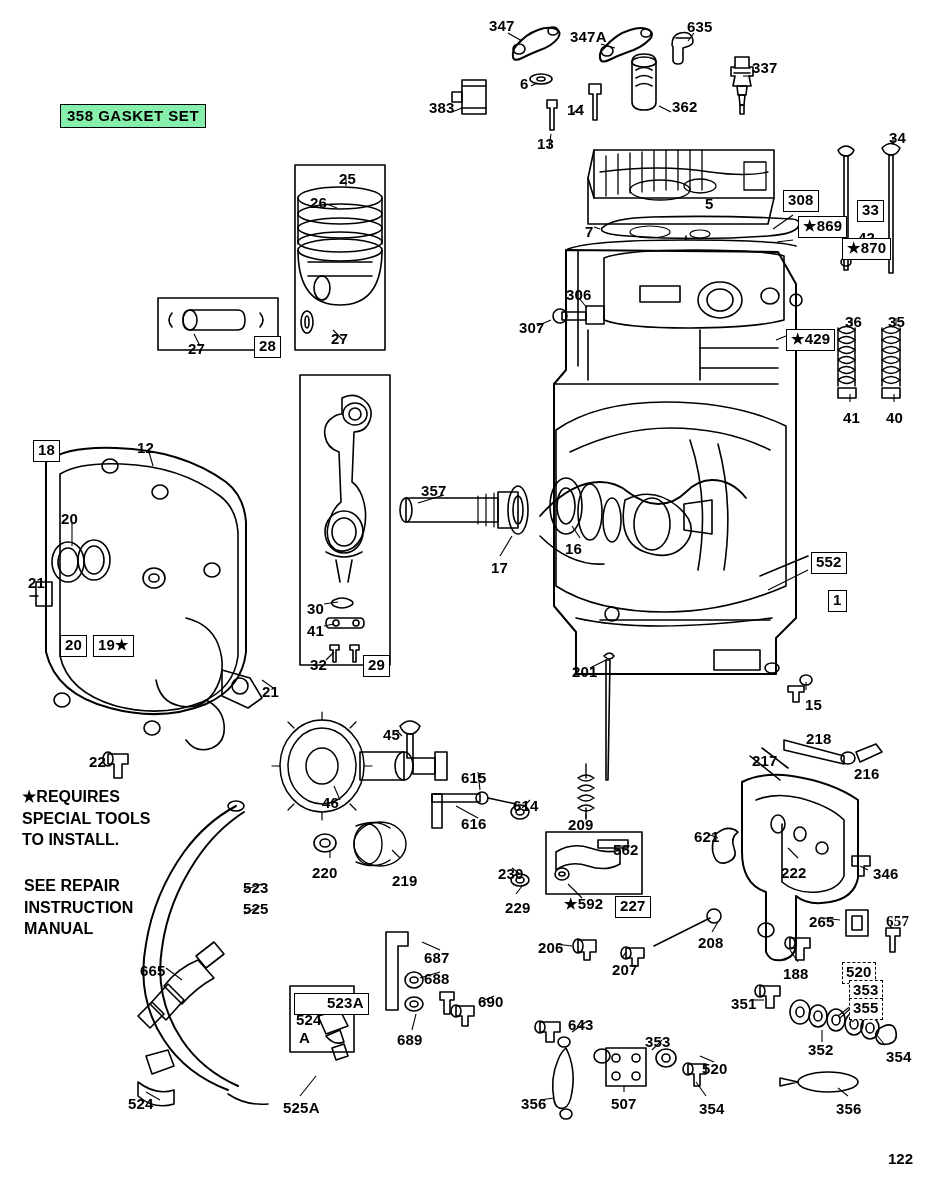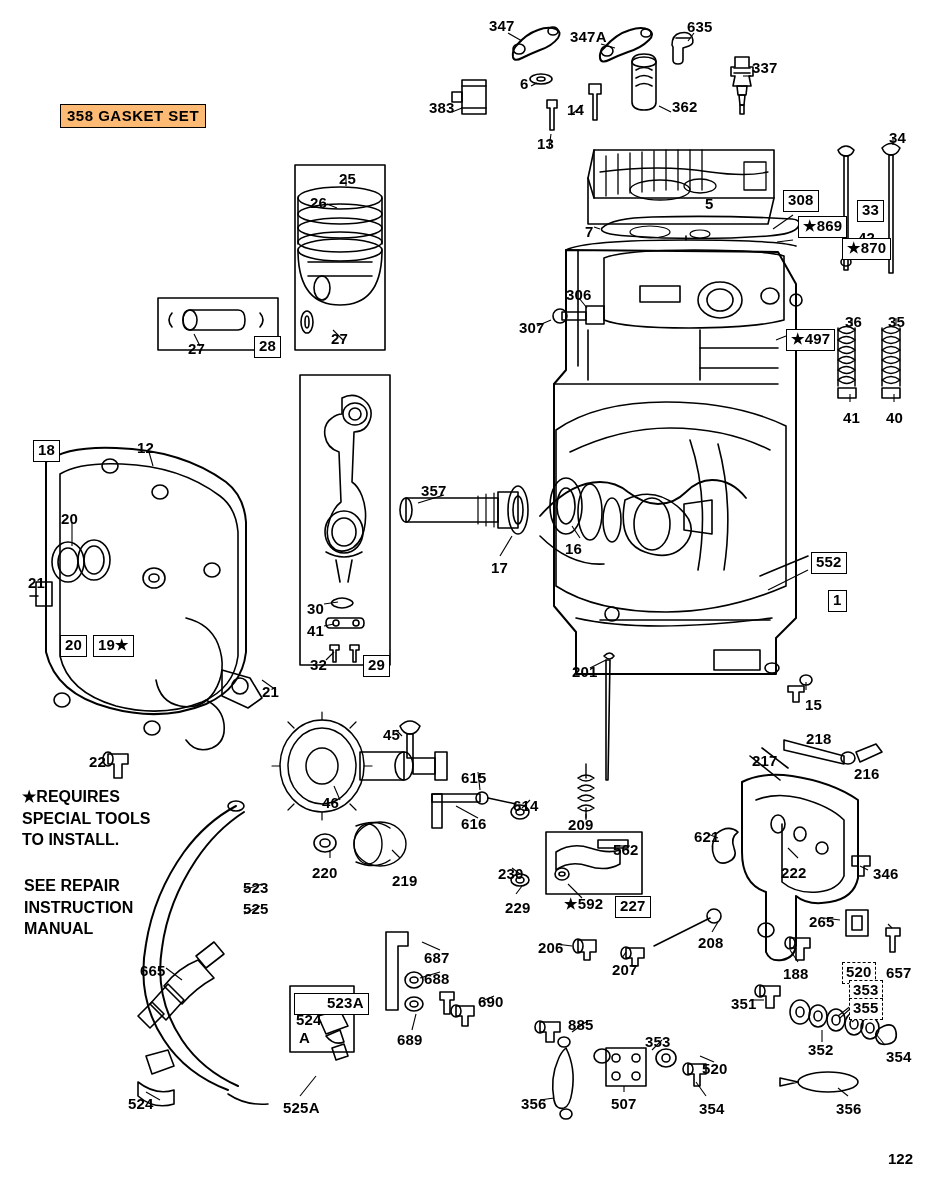--- a/index.html
+++ b/index.html
@@ -53,21 +53,21 @@
     white-space: pre;
   }
   .title-box {
     position: absolute;
     border: 1.8px solid #000;
     padding: 2px 6px 3px 6px;
     font-family: "Liberation Sans", sans-serif;
     font-size: 15px;
     font-weight: bold;
     letter-spacing: 0.5px;
-    background: #fdba74;
+    background: #86efac;
     white-space: pre;
   }
   .pagenum {
     position: absolute;
     font-family: "Liberation Sans", sans-serif;
     font-size: 15px;
     font-weight: bold;
   }
 </style>
 </head>
@@ -507,21 +507,21 @@
       <div class="lbl boxed" style="left: 857px; top: 200px;">33</div>
       <div class="lbl boxed" style="left: 798px; top: 216px;">★869</div>
       <div class="lbl" style="left: 585px; top: 224px;">7</div>
       <div class="lbl" style="left: 858px; top: 230px;">42</div>
       <div class="lbl boxed" style="left: 798px; top: 238px; margin-left: 44px;">★870</div>
       <div class="lbl" style="left: 566px; top: 287px;">306</div>
       <div class="lbl" style="left: 519px; top: 320px;">307</div>
       <div class="lbl" style="left: 188px; top: 341px;">27</div>
       <div class="lbl boxed" style="left: 254px; top: 336px;">28</div>
       <div class="lbl" style="left: 331px; top: 331px;">27</div>
-      <div class="lbl boxed" style="left: 786px; top: 329px;">★497</div>
+      <div class="lbl boxed" style="left: 786px; top: 329px;">★429</div>
       <div class="lbl" style="left: 845px; top: 314px;">36</div>
       <div class="lbl" style="left: 888px; top: 314px;">35</div>
       <div class="lbl" style="left: 843px; top: 410px;">41</div>
       <div class="lbl" style="left: 886px; top: 410px;">40</div>
       <div class="lbl boxed" style="left: 33px; top: 440px;">18</div>
       <div class="lbl" style="left: 137px; top: 440px;">12</div>
       <div class="lbl" style="left: 61px; top: 511px;">20</div>
       <div class="lbl" style="left: 421px; top: 483px;">357</div>
       <div class="lbl" style="left: 565px; top: 541px;">16</div>
       <div class="lbl" style="left: 491px; top: 560px;">17</div>
@@ -553,37 +553,37 @@
       <div class="lbl" style="left: 392px; top: 865px; margin-top: 8px;">219</div>
       <div class="lbl" style="left: 498px; top: 866px;">230</div>
       <div class="lbl" style="left: 781px; top: 865px;">222</div>
       <div class="lbl" style="left: 873px; top: 866px;">346</div>
       <div class="lbl" style="left: 505px; top: 900px;">229</div>
       <div class="lbl" style="left: 564px; top: 896px;">★592</div>
       <div class="lbl boxed" style="left: 615px; top: 896px;">227</div>
       <div class="lbl" style="left: 243px; top: 880px;">523</div>
       <div class="lbl" style="left: 243px; top: 901px;">525</div>
       <div class="lbl" style="left: 809px; top: 914px;">265</div>
-      <div class="lbl" style="left: 886px; top: 965px;">657</div>
+      <div class="lbl" style="left: 886px; top: 913px; font-family: Liberation Serif, serif;">657</div>
       <div class="lbl" style="left: 698px; top: 935px;">208</div>
       <div class="lbl" style="left: 424px; top: 950px;">687</div>
       <div class="lbl" style="left: 424px; top: 971px;">688</div>
       <div class="lbl" style="left: 538px; top: 940px;">206</div>
       <div class="lbl" style="left: 612px; top: 962px;">207</div>
       <div class="lbl" style="left: 140px; top: 963px;">665</div>
       <div class="lbl" style="left: 783px; top: 966px;">188</div>
       <div class="lbl dashbox" style="left: 842px; top: 962px;">520</div>
       <div class="lbl dashbox" style="left: 849px; top: 980px;">353</div>
       <div class="lbl dashbox" style="left: 849px; top: 998px;">355</div>
       <div class="lbl" style="left: 478px; top: 994px;">690</div>
       <div class="lbl boxed" style="left: 294px; top: 993px; padding-left: 32px;">523A</div>
       <div class="lbl" style="left: 296px; top: 1012px;">524</div>
       <div class="lbl" style="left: 299px; top: 1030px;">A</div>
       <div class="lbl" style="left: 731px; top: 996px;">351</div>
-      <div class="lbl" style="left: 568px; top: 1017px;">885</div>
+      <div class="lbl" style="left: 568px; top: 1017px;">643</div>
       <div class="lbl" style="left: 397px; top: 1032px;">689</div>
       <div class="lbl" style="left: 645px; top: 1034px;">353</div>
       <div class="lbl" style="left: 808px; top: 1042px;">352</div>
       <div class="lbl" style="left: 886px; top: 1049px;">354</div>
       <div class="lbl" style="left: 702px; top: 1061px;">520</div>
       <div class="lbl" style="left: 128px; top: 1096px;">524</div>
       <div class="lbl" style="left: 283px; top: 1100px;">525A</div>
       <div class="lbl" style="left: 521px; top: 1096px;">356</div>
       <div class="lbl" style="left: 611px; top: 1096px;">507</div>
       <div class="lbl" style="left: 699px; top: 1101px;">354</div>

